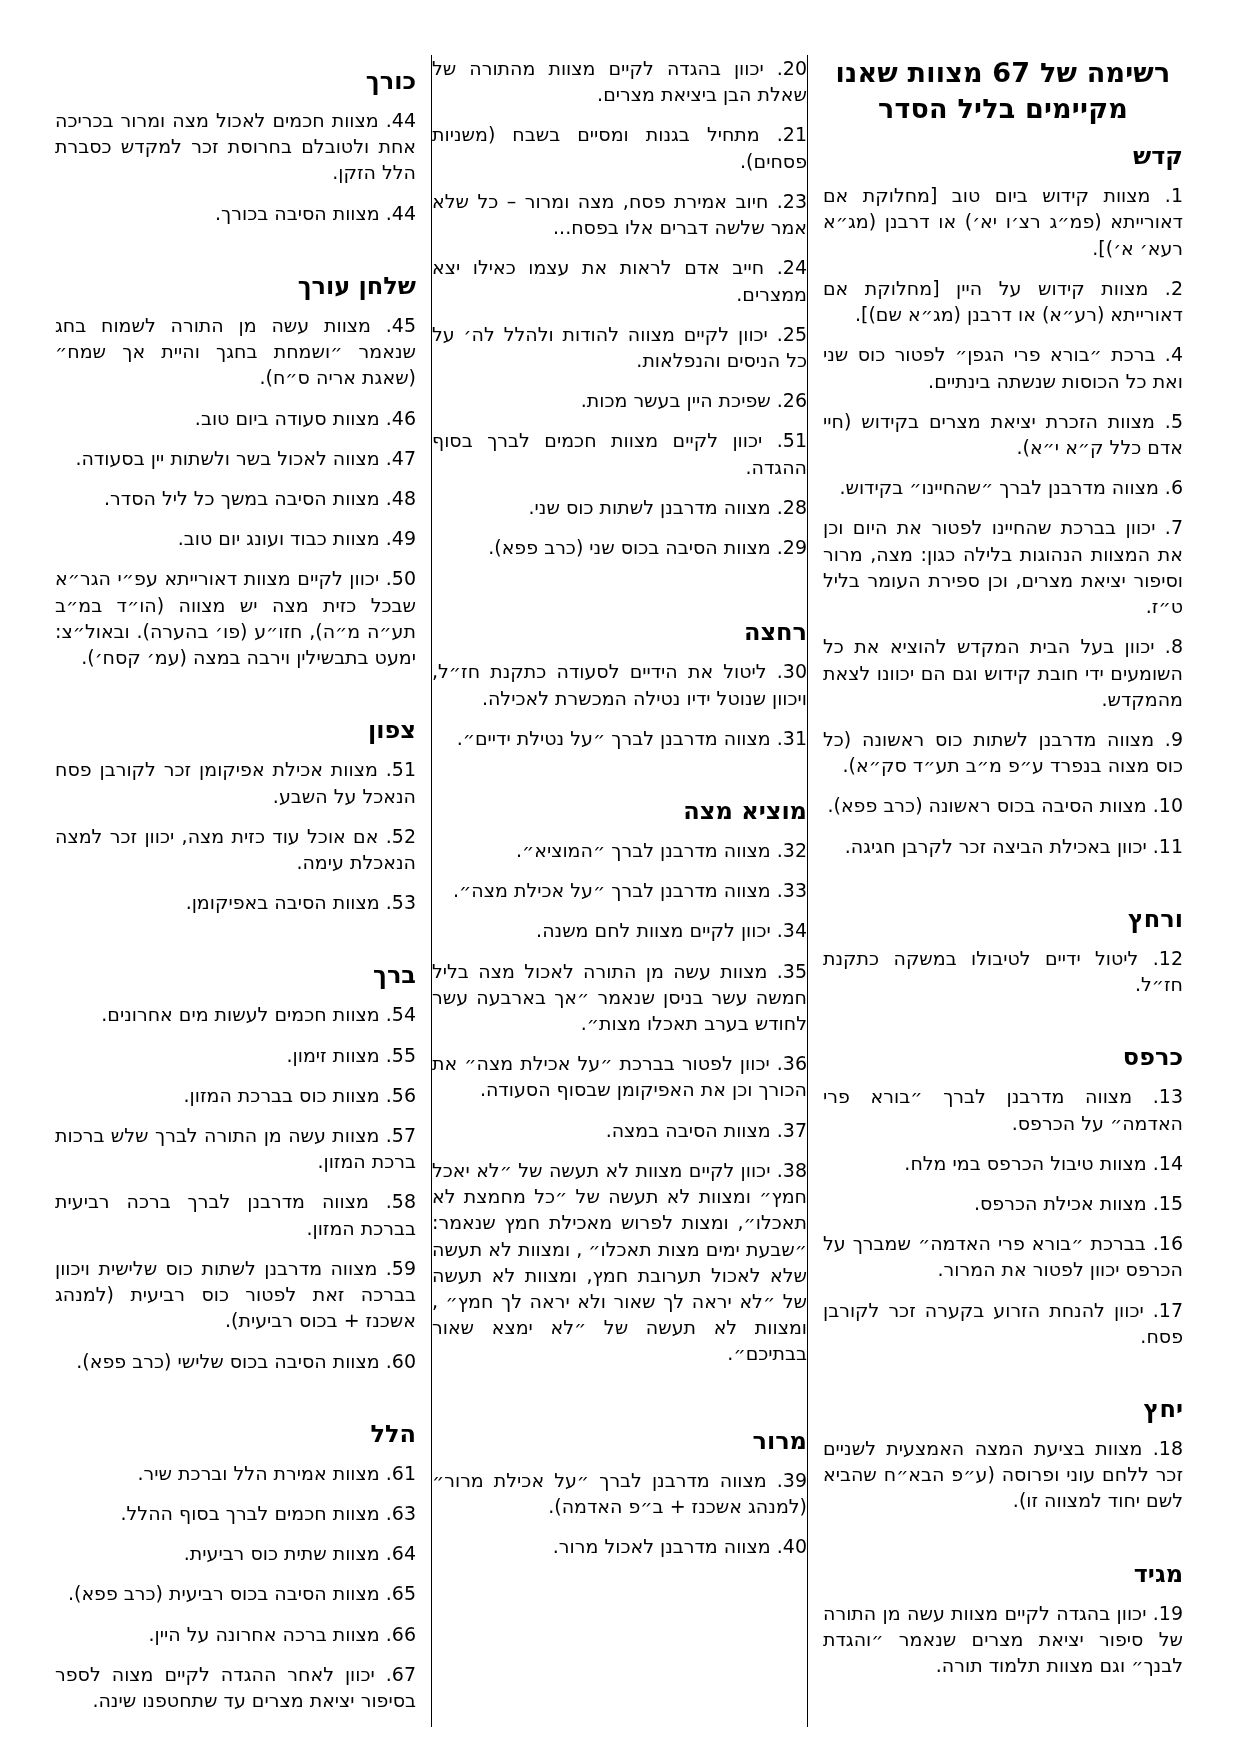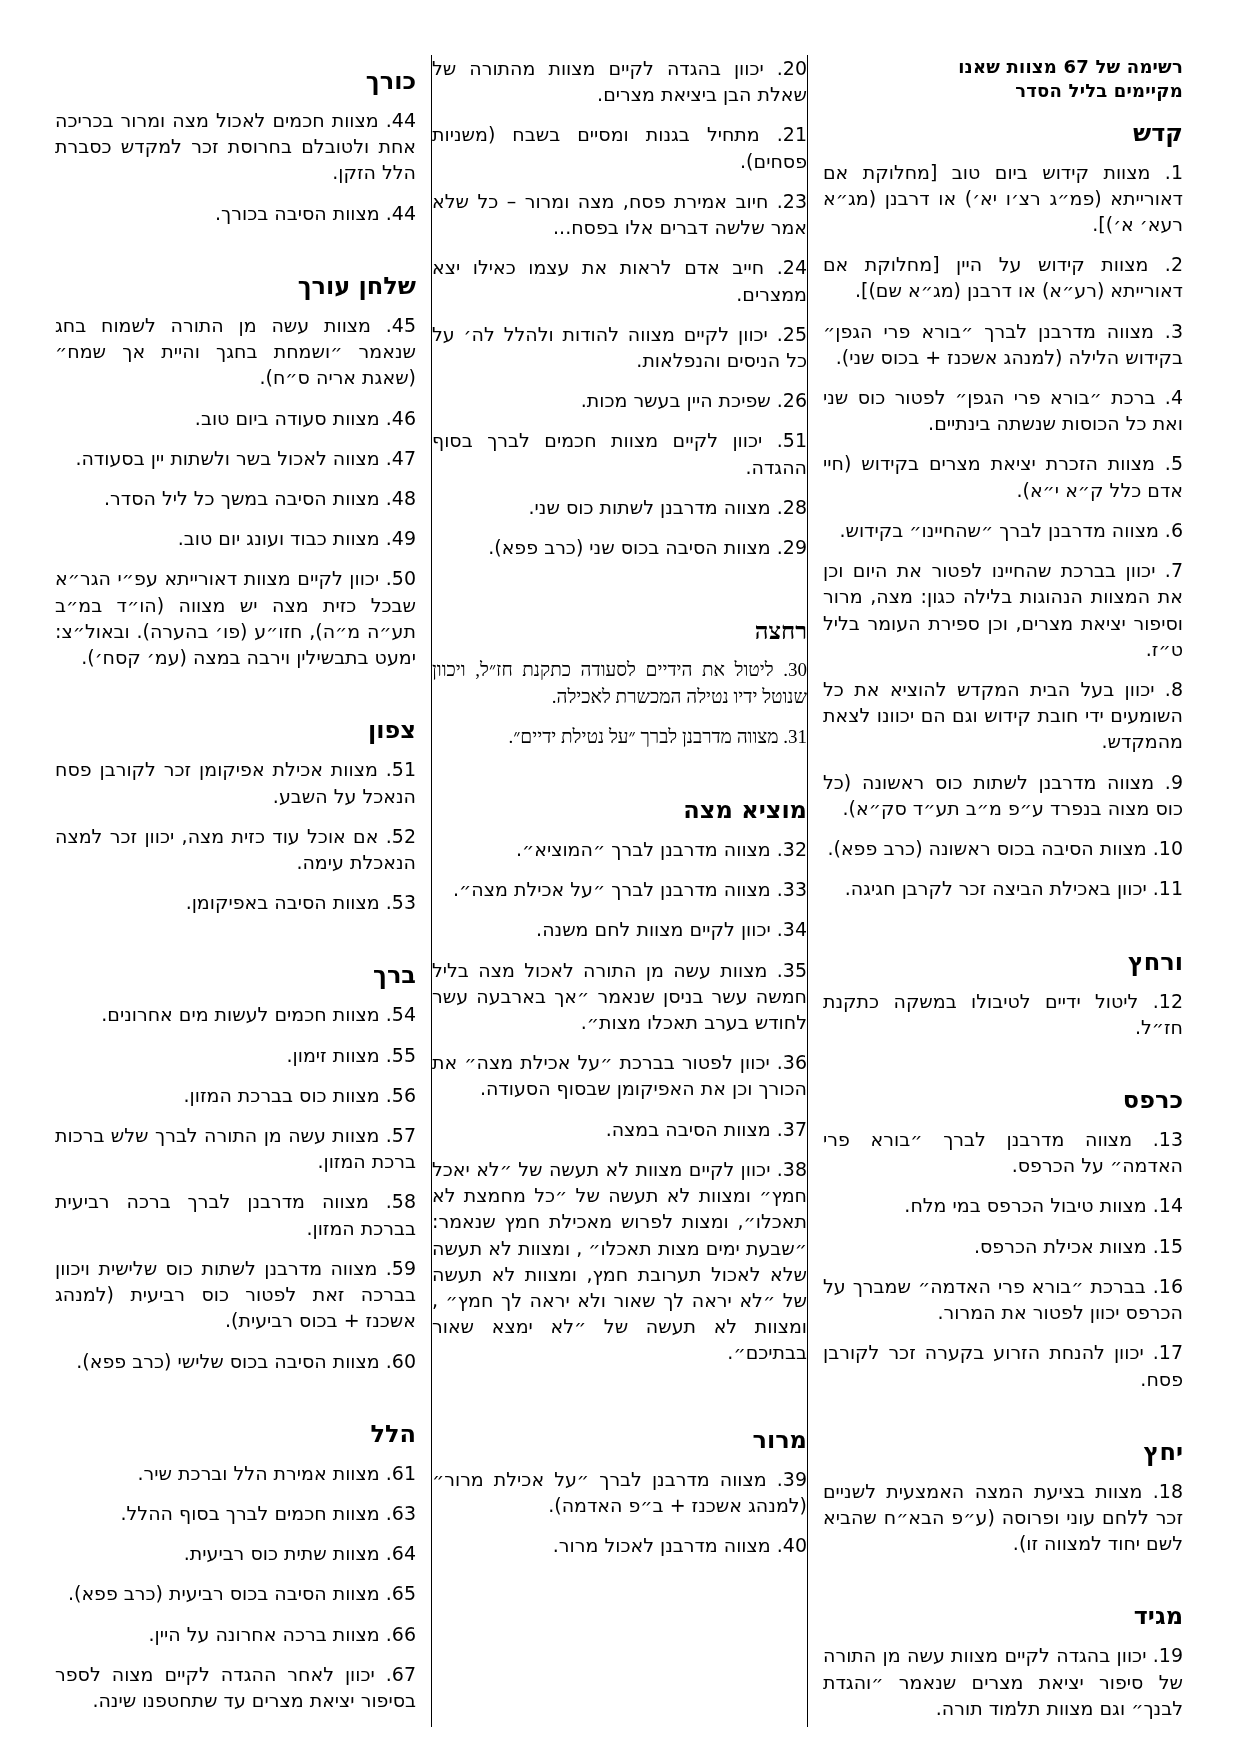--- a/index.html
+++ b/index.html
@@ -17,30 +17,31 @@
   .col { box-sizing: border-box; }
   .col-right  { width: 375px; padding-left: 15px; }
   .col-middle {
     width: 377px; padding: 0 0;
     border-right: 1.5px solid #000;
     border-left: 1.5px solid #000;
   }
   .col-left { width: 376px; padding-right: 15px; padding-top: 12px; }
 
   .doc-title {
+    text-align: center;
     font-weight: bold;
-    font-size: 18px;
+    font-size: 27px;
     line-height: 1.32;
     margin: 0 0 16px 0;
     letter-spacing: 0.2px;
   }
   .section { margin-top: 46px; }
   .col .section:first-of-type { margin-top: 0; }
   .col-right .title + .section { margin-top: 0; }
-  .col-middle .section:nth-of-type(2) { margin-top: 58px; font-family: Liberation Serif, serif; }
+  .col-middle .section:nth-of-type(2) { margin-top: 58px; }
   .col-middle .section:nth-of-type(4) { margin-top: 60px; }
 
   .section-header {
     font-size: 24px;
     font-weight: bold;
     margin: 0 0 12px 0;
   }
   .item {
     font-size: 19px;
     line-height: 1.38;
@@ -58,21 +59,20 @@
     <div class="col col-right">
       <div class="title doc-title">
         <div>רשימה של 67 מצוות שאנו</div>
         <div>מקיימים בליל הסדר</div>
       </div>
 
     <section class="section">
           <h2 class="section-header">קדש</h2>
           <p class="item">1. מצוות קידוש ביום טוב [מחלוקת אם דאורייתא (פמ״ג רצ׳ו יא׳) או דרבנן (מג״א רעא׳ א׳)].</p>
           <p class="item">2. מצוות קידוש על היין [מחלוקת אם דאורייתא (רע״א) או דרבנן (מג״א שם)].</p>
-          <p class="item">3. מצווה מדרבנן לברך ״בורא פרי הגפן״ בקידוש הלילה (למנהג אשכנז + בכוס שני).</p>
           <p class="item">4. ברכת ״בורא פרי הגפן״ לפטור כוס שני ואת כל הכוסות שנשתה בינתיים.</p>
           <p class="item">5. מצוות הזכרת יציאת מצרים בקידוש (חיי אדם כלל ק״א י״א).</p>
           <p class="item">6. מצווה מדרבנן לברך ״שהחיינו״ בקידוש.</p>
           <p class="item">7. יכוון בברכת שהחיינו לפטור את היום וכן את המצוות הנהוגות בלילה כגון: מצה, מרור וסיפור יציאת מצרים, וכן ספירת העומר בליל ט״ז.</p>
           <p class="item">8. יכוון בעל הבית המקדש להוציא את כל השומעים ידי חובת קידוש וגם הם יכוונו לצאת מהמקדש.</p>
           <p class="item">9. מצווה מדרבנן לשתות כוס ראשונה (כל כוס מצוה בנפרד ע״פ מ״ב תע״ד סק״א).</p>
           <p class="item">10. מצוות הסיבה בכוס ראשונה (כרב פפא).</p>
           <p class="item">11. יכוון באכילת הביצה זכר לקרבן חגיגה.</p>
         </section>
         <section class="section">

